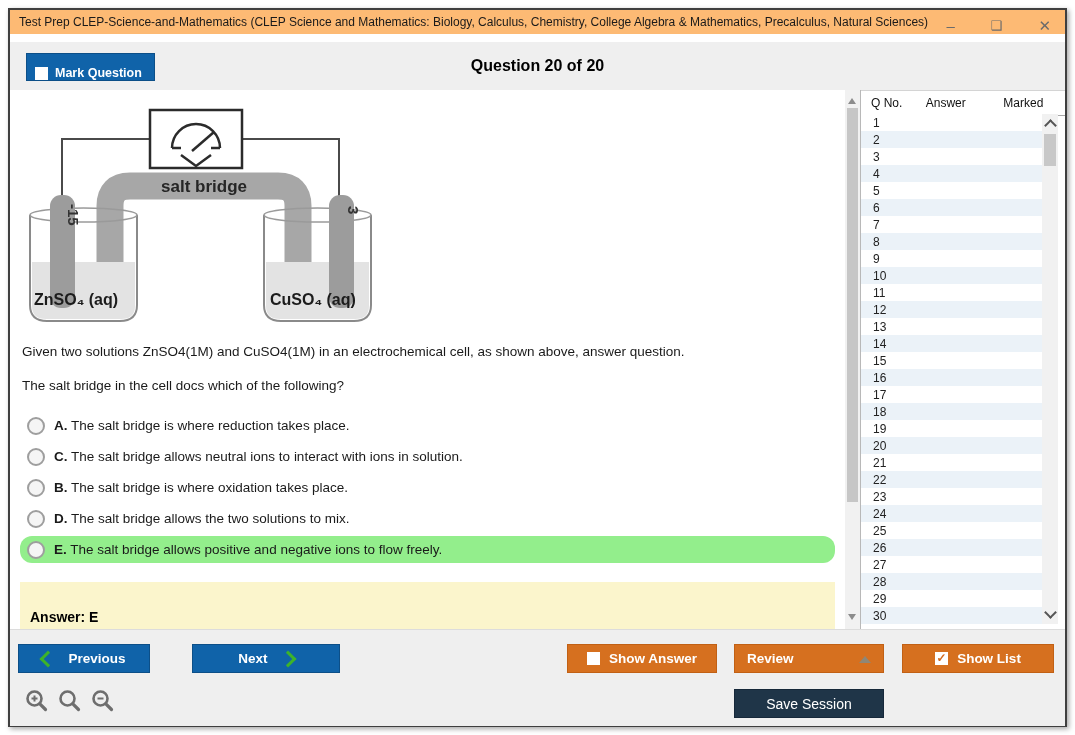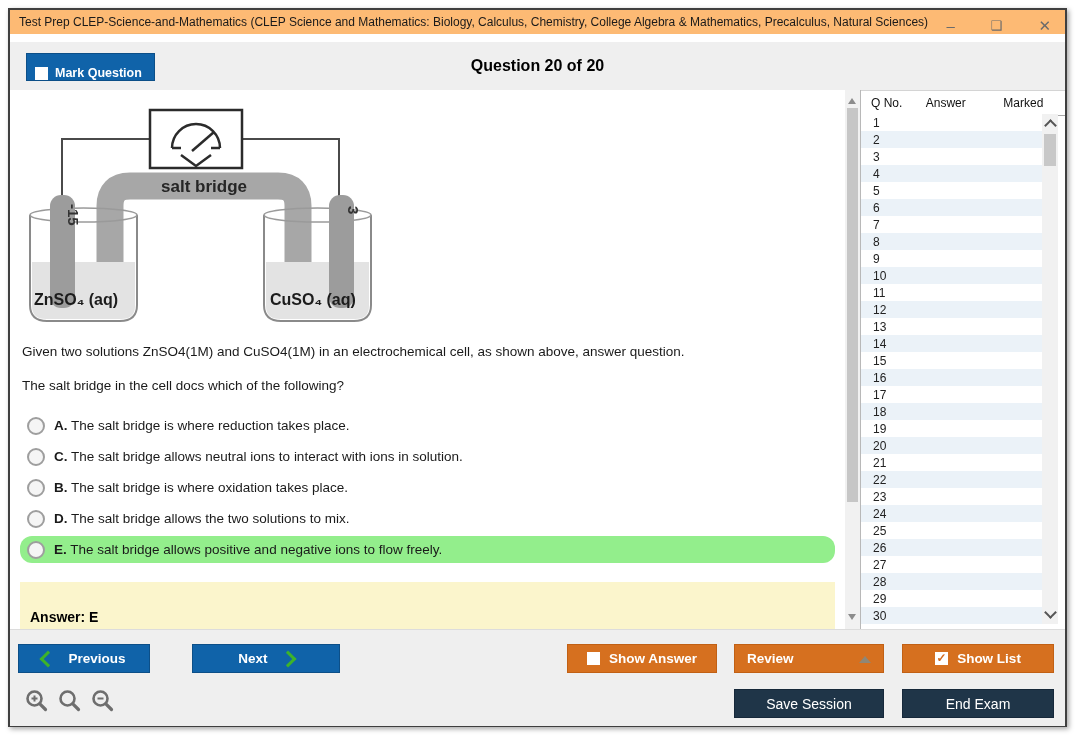--- a/index.html
+++ b/index.html
@@ -341,23 +341,20 @@
     </div>
     <div class="fbtn orange" style="left:892px;top:14px;width:152px;gap:9px;">
       <span class="cb">
           <span class="tick">✓</span>
         </span>
       <span>Show List</span>
     </div>
     <div class="fbtn navy" style="left:724px;top:59px;width:150px;">
       <span>Save Session</span>
     </div>
-    <div class="fbtn navy" style="left:892px;top:59px;width:152px;">
-      <span>End Exam</span>
-    </div>
     <div class="zoom-icons">
       <svg width="26" height="26" viewBox="0 0 26 26">
         <circle cx="10.5" cy="10.5" r="7" stroke="#6e6e6e" stroke-width="2.6" fill="none"></circle>
         <path d="M15.8 15.8 L21.5 21.5" stroke="#6e6e6e" stroke-width="3.2" stroke-linecap="round"></path>
         <path d="M10.5 7.5 V13.5 M7.5 10.5 H13.5" stroke="#6e6e6e" stroke-width="2"></path>
       </svg>
       <svg width="26" height="26" viewBox="0 0 26 26">
         <circle cx="10.5" cy="10.5" r="7" stroke="#6e6e6e" stroke-width="2.6" fill="none"></circle>
         <path d="M15.8 15.8 L21.5 21.5" stroke="#6e6e6e" stroke-width="3.2" stroke-linecap="round"></path>
       </svg>

